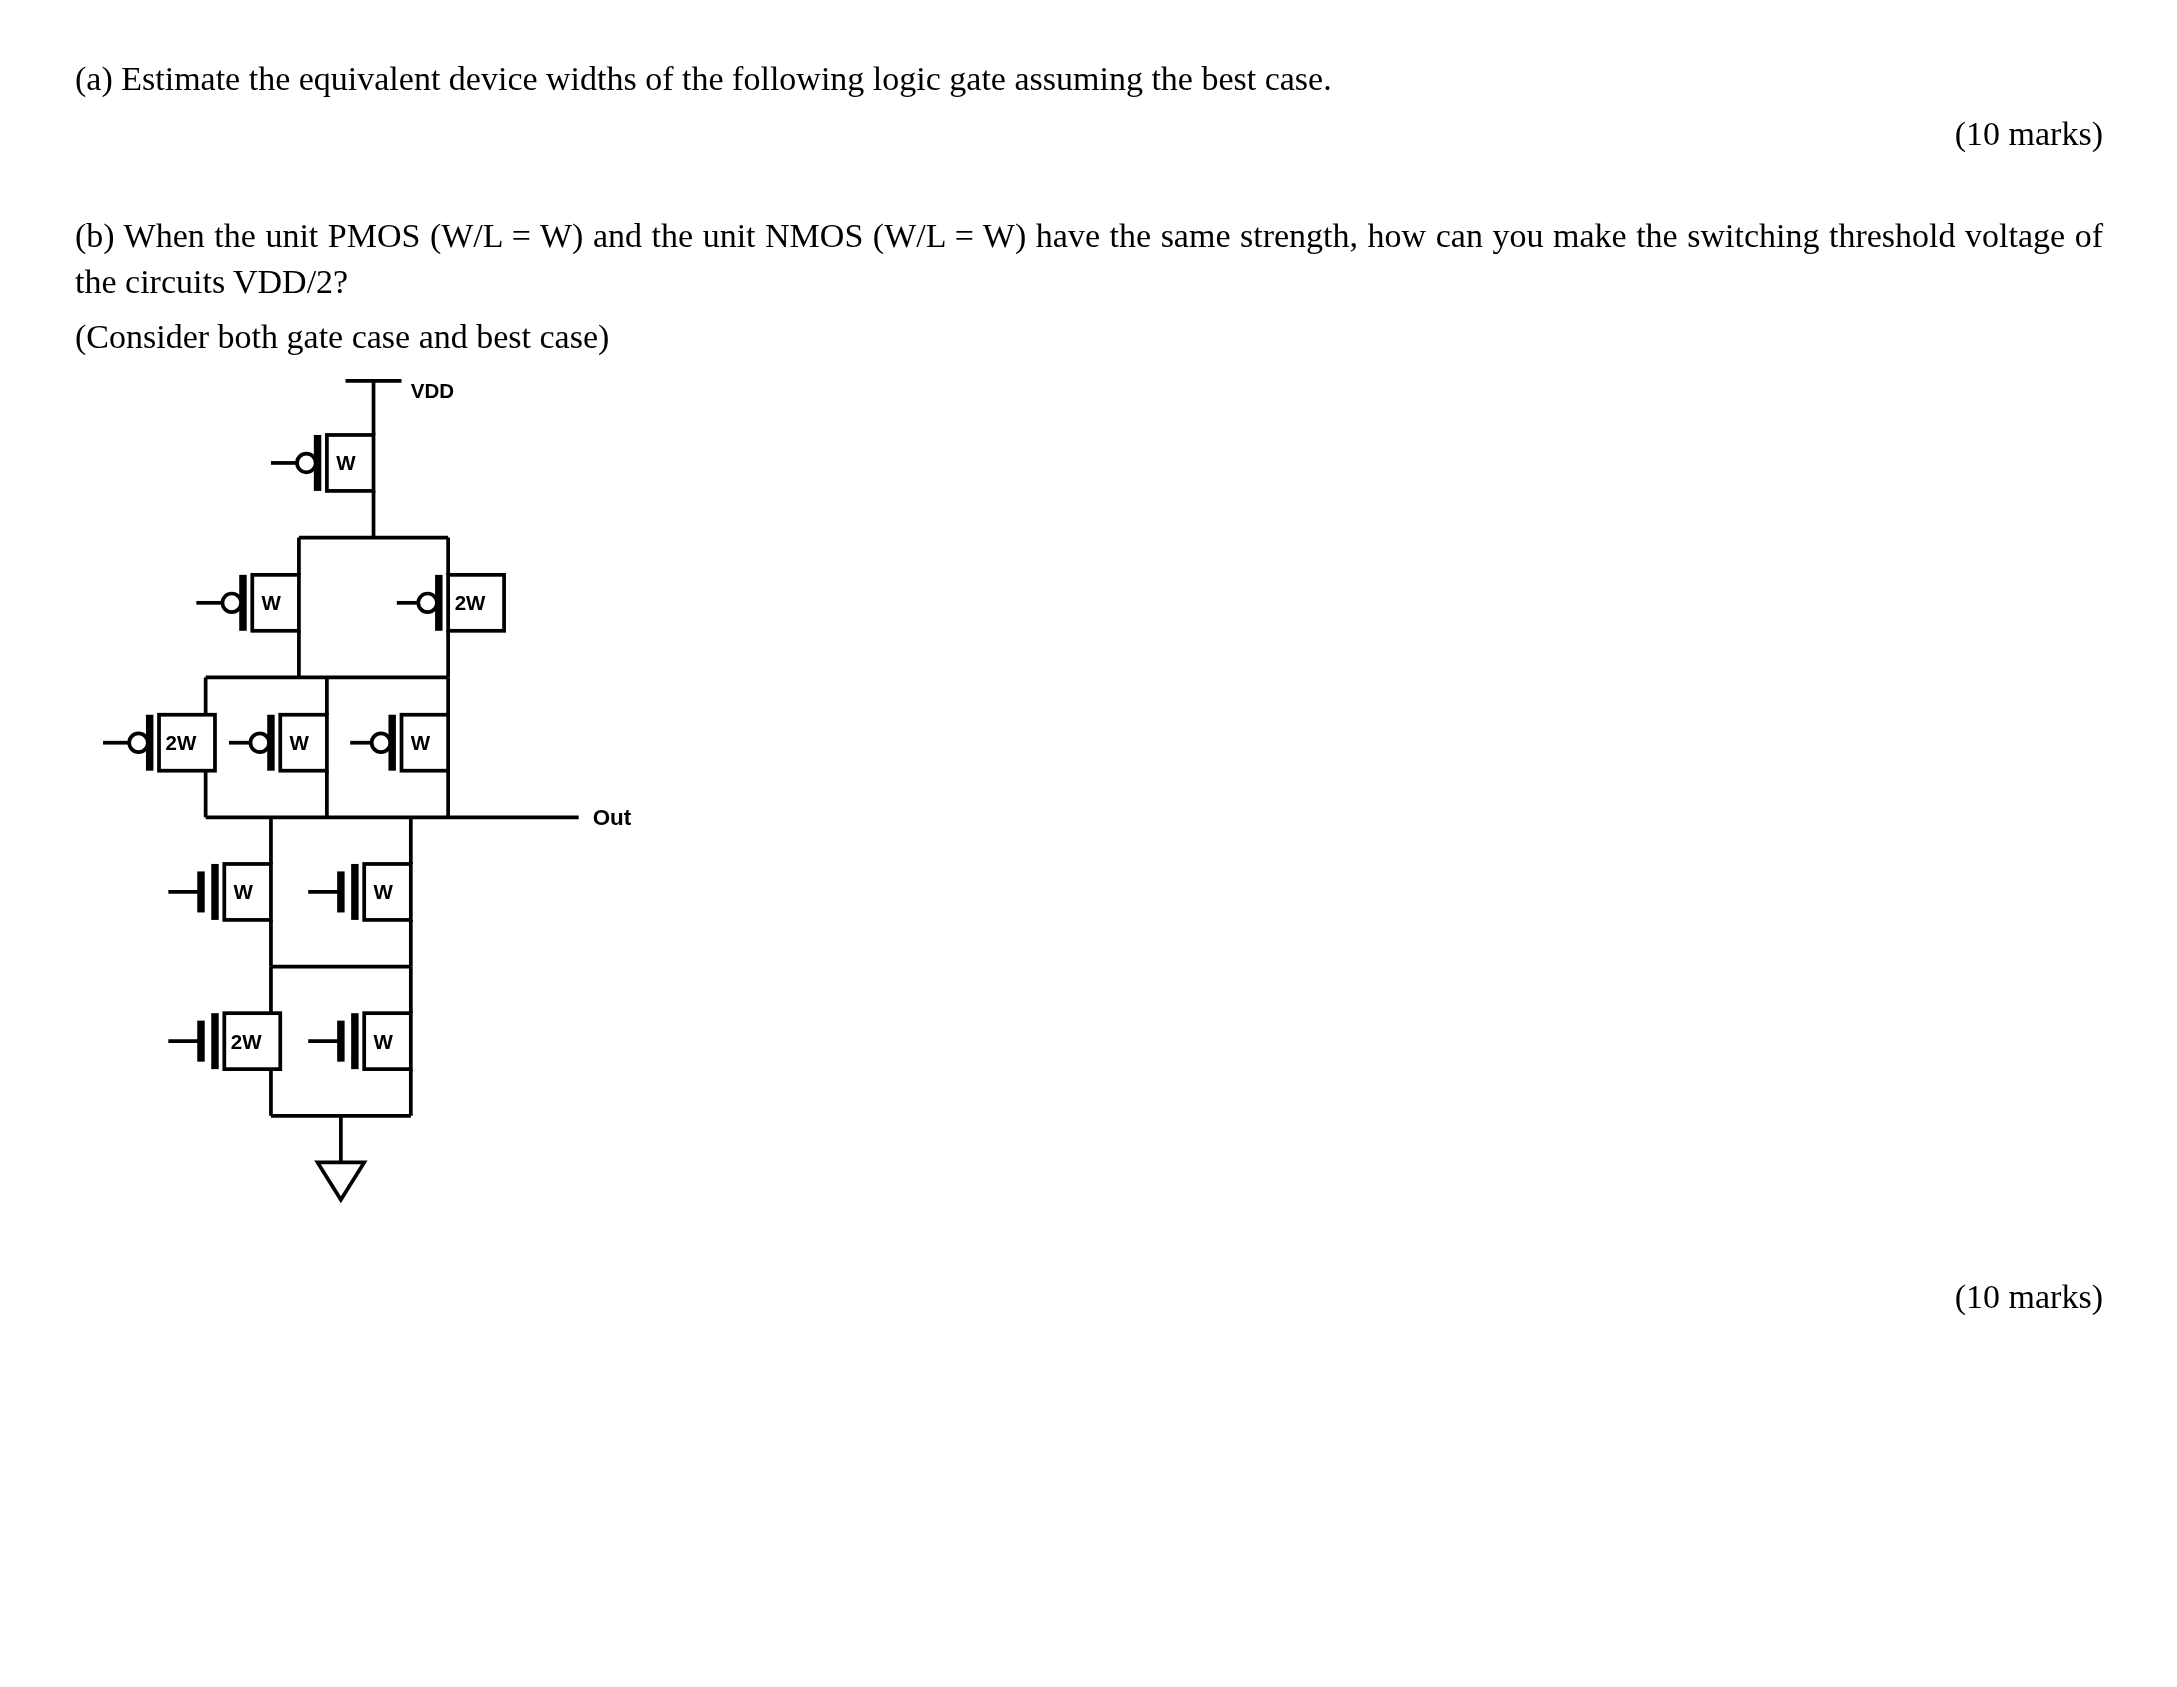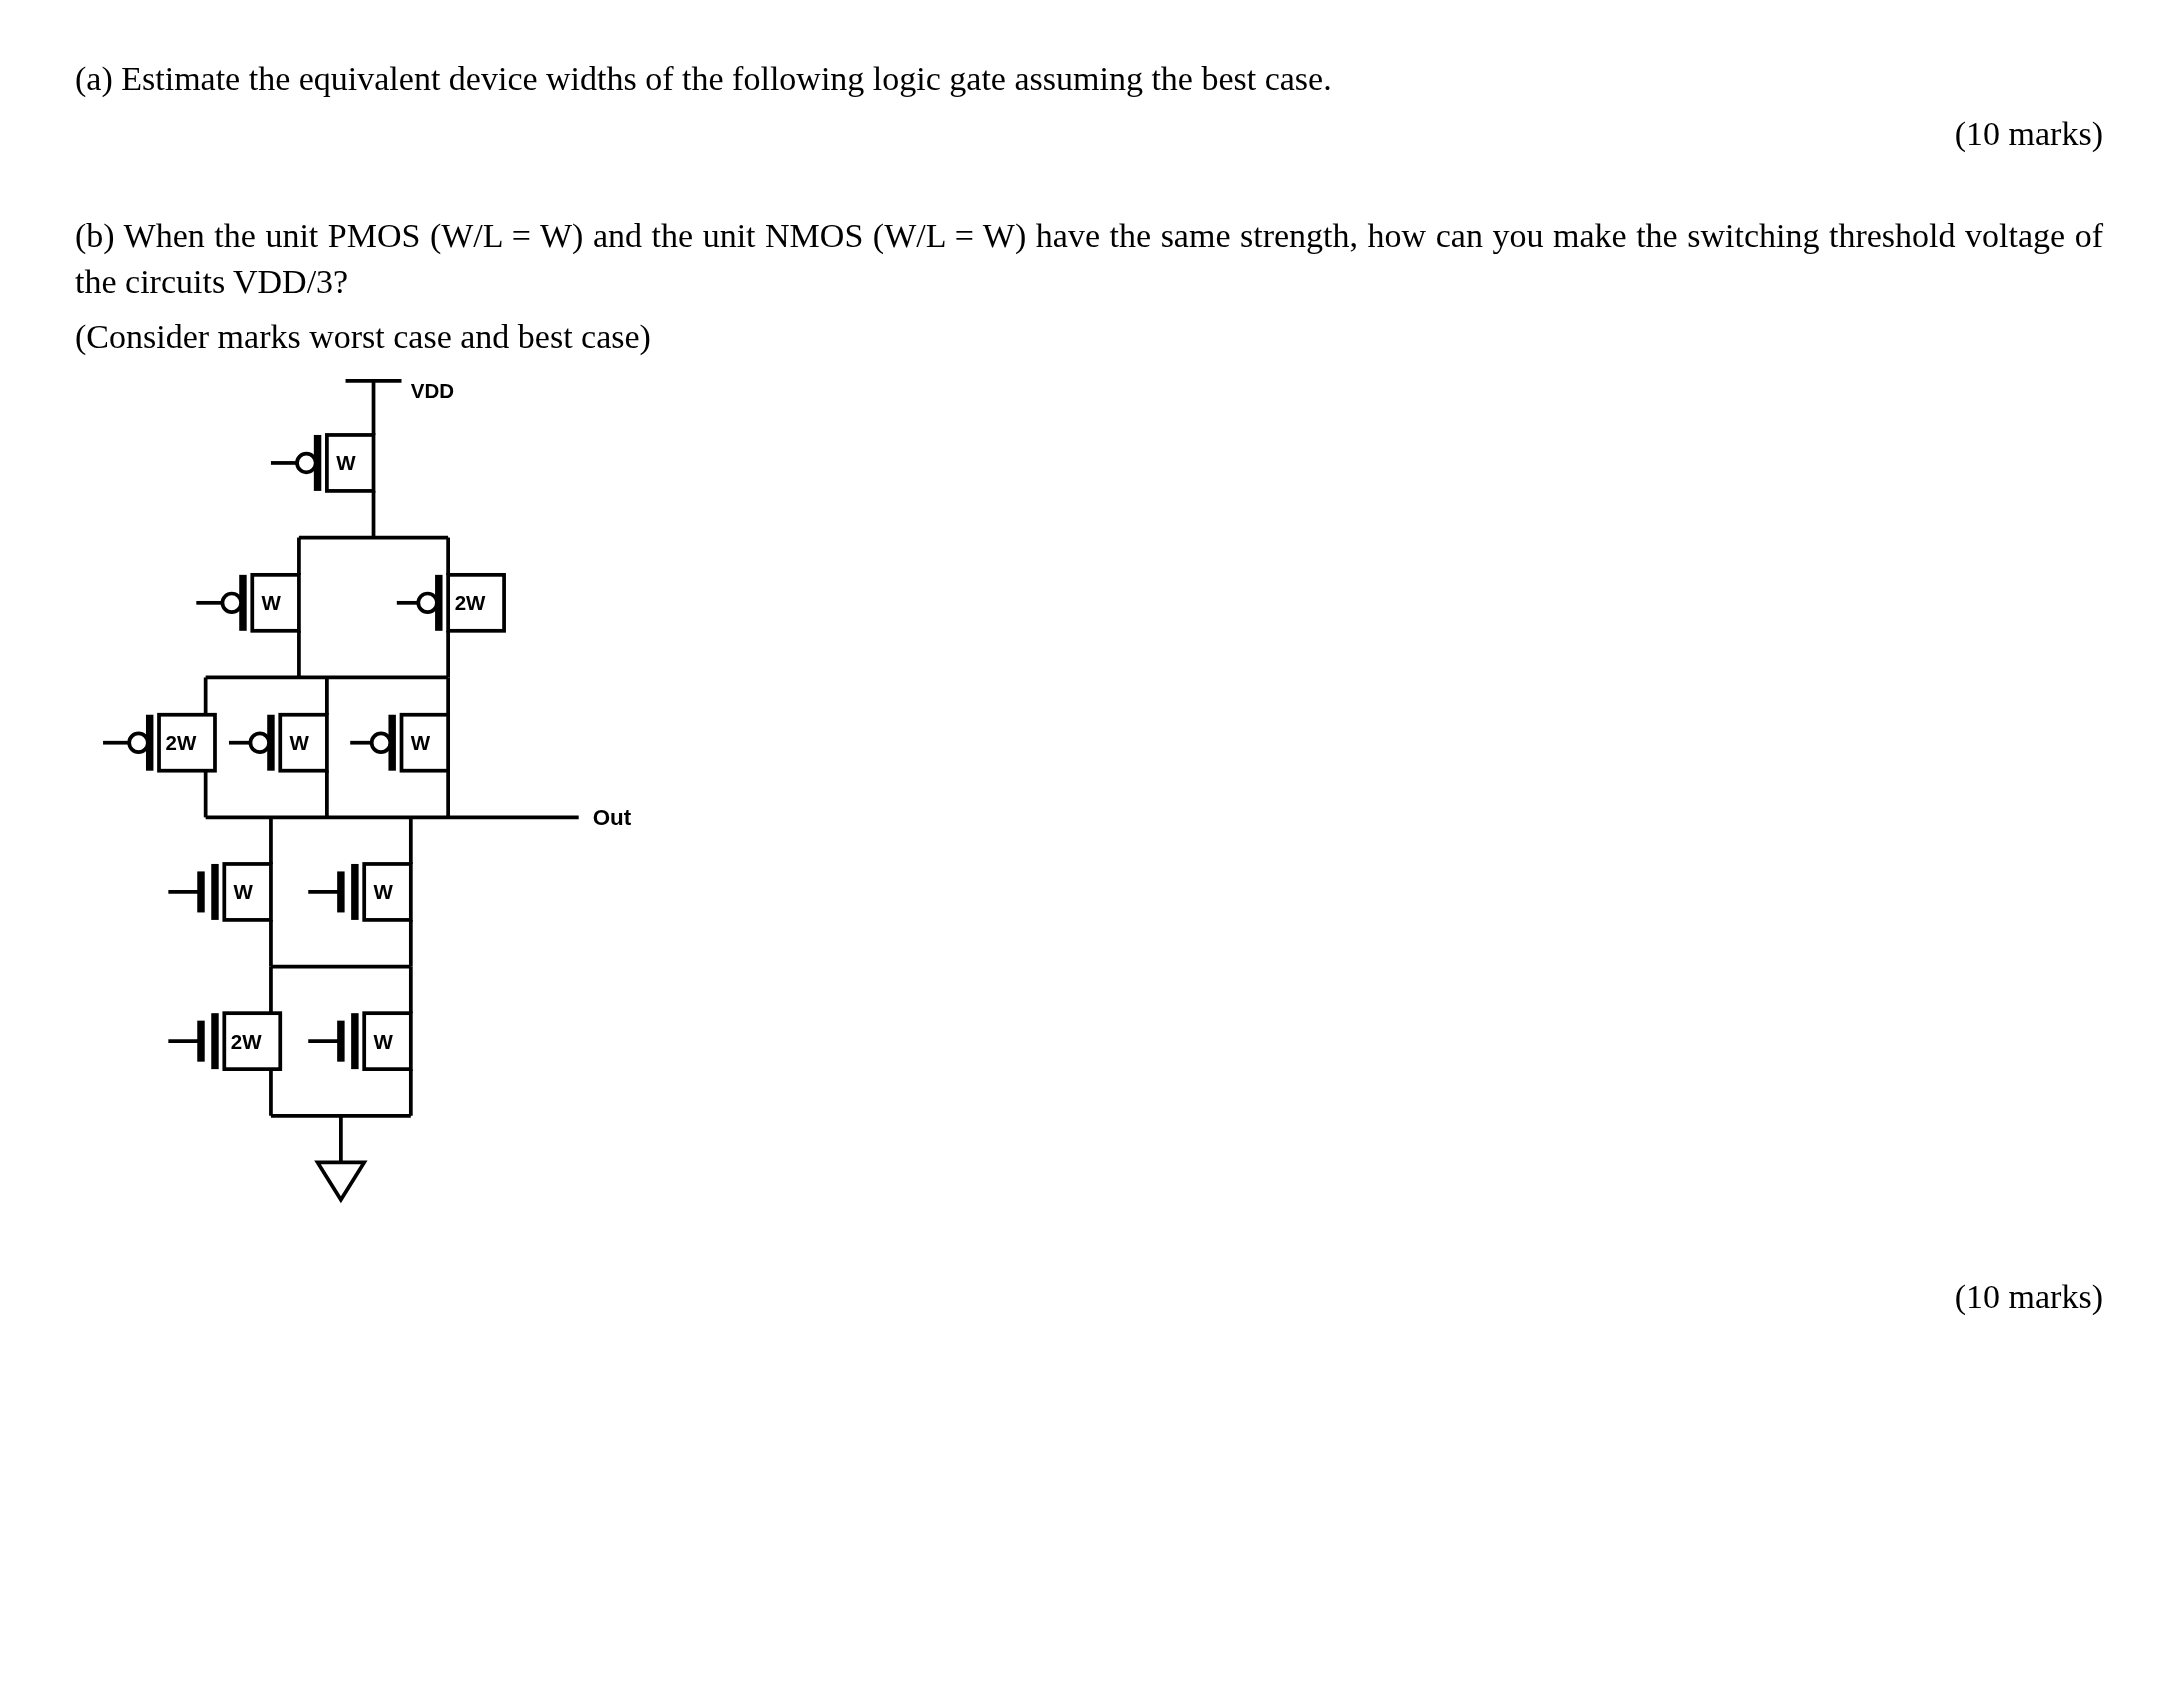--- a/index.html
+++ b/index.html
@@ -40,22 +40,22 @@
     .bubble { fill: #fff; stroke: #000; stroke-width: 4; }
     .svg-label { font-family: Arial, Helvetica, sans-serif; font-size: 22px; font-weight: bold; fill: #000; }
     .svg-out-label { font-family: Arial, Helvetica, sans-serif; font-size: 24px; font-weight: bold; fill: #000; }
   </style>
 </head>
 <body>
 
 <div class="question-text">(a) Estimate the equivalent device widths of the following logic gate assuming the best case.</div>
 <div class="marks">(10 marks)</div>
 
-<div class="question-text">(b) When the unit PMOS (W/L = W) and the unit NMOS (W/L = W) have the same strength, how can you make the switching threshold voltage of the circuits VDD/3?</div>
-<div class="question-text">(Consider marks worst case and best case)</div>
+<div class="question-text">(b) When the unit PMOS (W/L = W) and the unit NMOS (W/L = W) have the same strength, how can you make the switching threshold voltage of the circuits VDD/2?</div>
+<div class="question-text">(Consider both gate case and best case)</div>
 
 <div class="circuit-area">
   <svg width="653" height="858" viewBox="0 0 700 920" style="font-size:36px">
 
     <line class="thickwire" x1="290" y1="0" x2="350" y2="0"></line>
     <line class="wire" x1="320" y1="0" x2="320" y2="60"></line>
     <text class="svg-label" x="360" y="20">VDD</text>
 
     <g>
       <rect class="gatebox" x="270" y="60" width="50" height="60"></rect>

